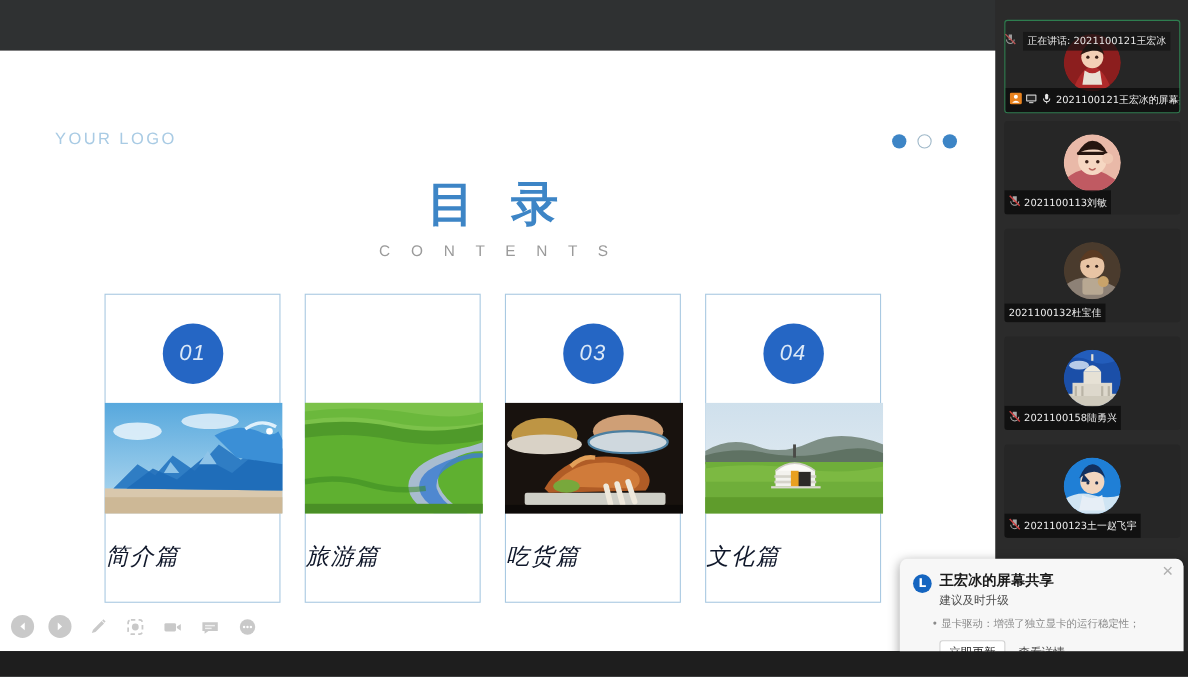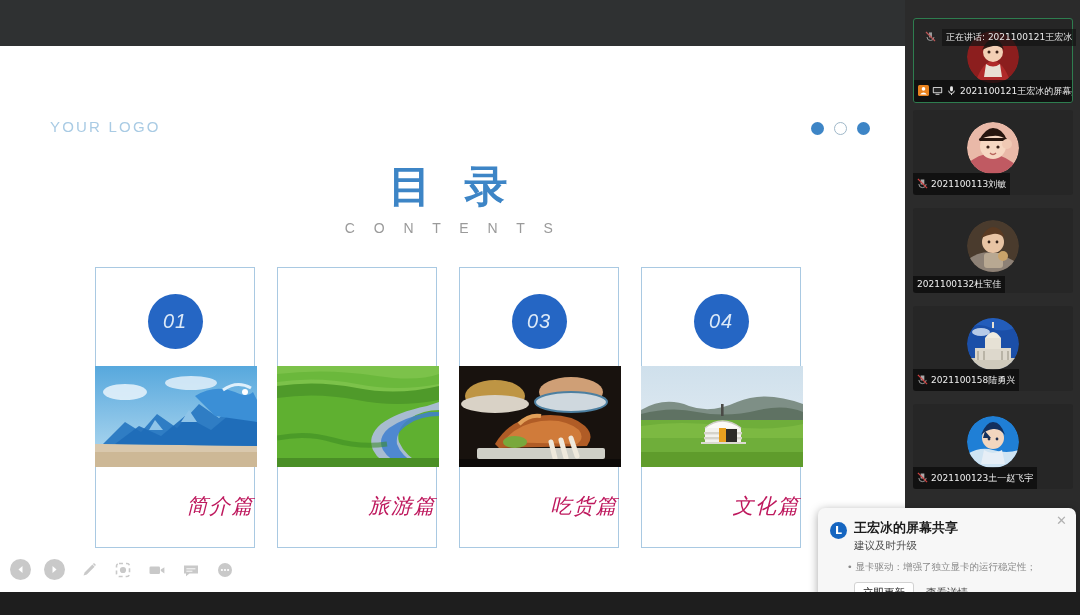--- a/index.html
+++ b/index.html
@@ -30,42 +30,42 @@
 
   .cards { position:absolute; left:95px; top:221px; width:706px; height:200px;
            display:flex; justify-content:space-between;font-style:italic; }
   .card { width:160px; height:281px; border:1px solid #a9c9e2; background:#fff;
           display:flex; flex-direction:column; align-items:center; position:relative; }
   .num { margin-top:26px; width:55px; height:55px; border-radius:50%;
          background:#2566c4; color:#dce9f7; font-size:20px; letter-spacing:1px;
          display:flex; align-items:center; justify-content:center; font-weight:400; }
   .thumb { position:absolute; top:98px; left:-1px; width:162px; height:101px; overflow:hidden; }
   .thumb svg { display:block; width:162px; height:101px; }
-  .cardlabel { position:absolute; top:224px; left:0; width:100%; text-align:right;
-               font-size:21px; color:#be185d; letter-spacing:1.5px;
+  .cardlabel { position:absolute; top:224px; left:0; width:100%; text-align:left;
+               font-size:21px; color:#0f172a; letter-spacing:1.5px;
                font-family:"DejaVu Sans","Liberation Sans",sans-serif; }
 
   
   .ptoolbar { position:absolute; left:10px; bottom:12px; display:flex; gap:13px; align-items:center; }
   .picon { width:21px; height:21px; border-radius:50%; background:#c9c9c9;
            display:flex; align-items:center; justify-content:center; }
   .picon.plain { background:transparent; }
   .picon svg { display:block; }
 
   
   .sharebar { position:absolute; left:0; bottom:0; width:905px; height:23px;
               background:#2f3132; display:flex; align-items:center; gap:5px; padding-left:5px; }
   .sb-text { color:#e6e6e6; font-size:11px; letter-spacing:.2px;
              font-family:"DejaVu Sans","Liberation Sans",sans-serif; margin-left:4px; }
 
   
   .panel { position:absolute; left:905px; top:0; width:175px; height:615px; background:#2b2b2b; }
 
   .speak-banner { position:absolute; left:8px; top:28px; display:flex; align-items:center; gap:6px;
-                  z-index:6;padding-left:12px; }
+                  z-index:6; }
   .speak-banner .bt { background:rgba(20,20,20,.72); color:#e9e9e9; font-size:9px; padding:2px 4px;
                       white-space:nowrap; font-family:"DejaVu Sans","Liberation Sans",sans-serif; }
 
   .tile { position:absolute; left:8px; width:160px; height:85px; background:#262626;
           border-radius:3px; overflow:hidden; }
   .tile.active { border:1.5px solid #2e7d4f; }
   .tile .av { position:absolute; left:50%; transform:translateX(-50%); top:12px;
               width:52px; height:52px; border-radius:50%; overflow:hidden; }
   .tile .av svg { display:block; }
   .tile .lbl { position:absolute; left:0; bottom:0; display:flex; align-items:center; gap:3px;

